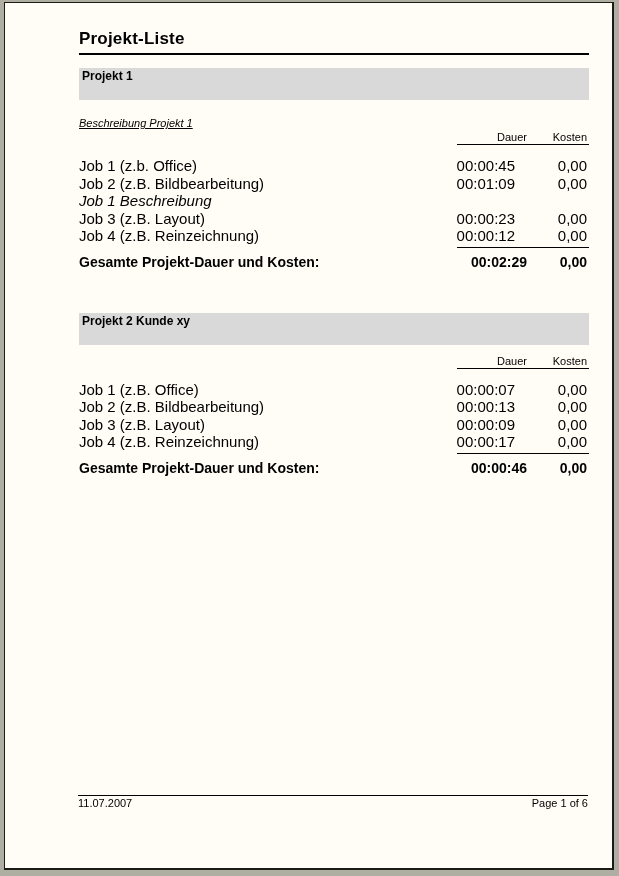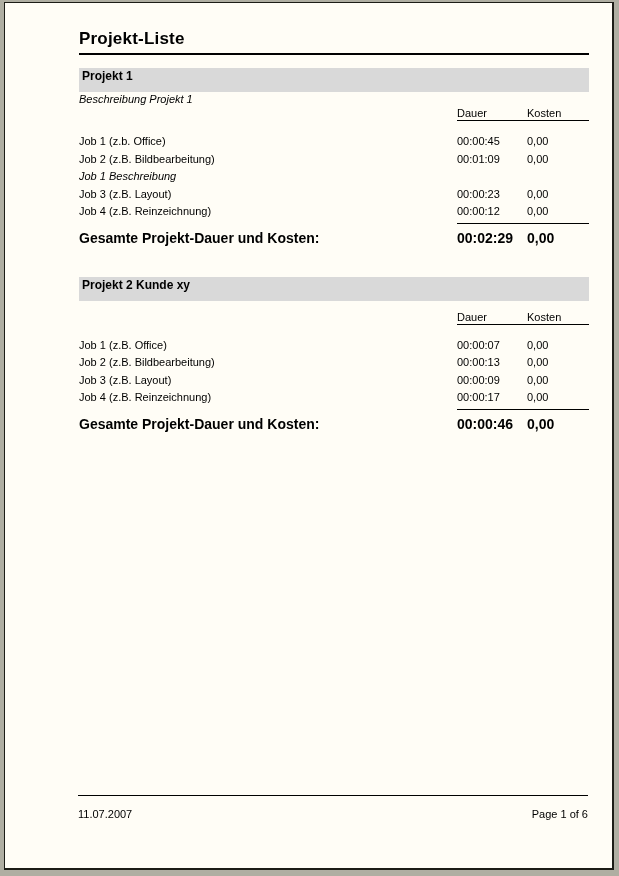--- a/index.html
+++ b/index.html
@@ -29,57 +29,58 @@
   .content {
     position: absolute; left: 74px; top: 27px; width: 510px;
   }
   .title {
     font-size: 17px; font-weight: bold; line-height: 18px;
     letter-spacing: 0.2px;
   }
   .title-rule { border-top: 2px solid #000; margin-top: 5px; }
 
   .project { margin-top: 13px; }
-  .project + .project { margin-top: 32px; }
+  .project + .project { margin-top: 44px; }
 
   .project-bar {
     background: var(--bar);
-    height: 24px; line-height: 16px;
+    height: 32px; line-height: 16px;
     font-size: 12px; font-weight: bold;
     padding-left: 3px;
   }
   .project-desc {
     font-style: italic; font-size: 11px; line-height: 12px;
-    margin-top: 1px;
+    margin-top: 17px;
+    text-decoration: underline;
   }
   .col-header-row {
     display: flex; font-size: 11px; line-height: 12px;
     margin-top: 10px;
   }
   .project-desc + .col-header-row { margin-top: 2px; }
   .col-rule {
     border-top: 1px solid #000;
     width: 132px; margin-left: auto; margin-top: 1px;
   }
   .rows { margin-top: 12px; }
-  .job-row { display: flex; font-size: 11px; line-height: 17.5px; }
+  .job-row { display: flex; font-size: 15px; line-height: 17.5px; gap: 12px; }
   .job-desc-row { font-style: italic; }
   .col-label { flex: 1 1 auto; min-width: 0; }
-  .col-dauer { width: 70px; text-align: left; flex: 0 0 auto; }
-  .col-kosten { width: 62px; padding-right: 2px; flex: 0 0 auto; }
+  .col-dauer { width: 70px; text-align: right; flex: 0 0 auto; }
+  .col-kosten { width: 62px; text-align: right; padding-right: 2px; flex: 0 0 auto; }
   .total-rule { margin-top: 2px; }
   .total-row {
     display: flex; font-size: 14px; font-weight: bold;
     line-height: 14px; margin-top: 7px;
   }
   .footer {
     position: absolute; left: 73px; top: 792px; width: 510px;
     border-top: 1px solid #000;
     display: flex; justify-content: space-between;
-    font-size: 11px; padding-top: 12px;
+    font-size: 11px; padding-top: 1px;
   }
 </style>
 </head>
 <body>
 
 <div class="page">
   <div class="content">
     <div class="title">Projekt-Liste</div>
     <div class="title-rule"></div>
     <div id="projects">

